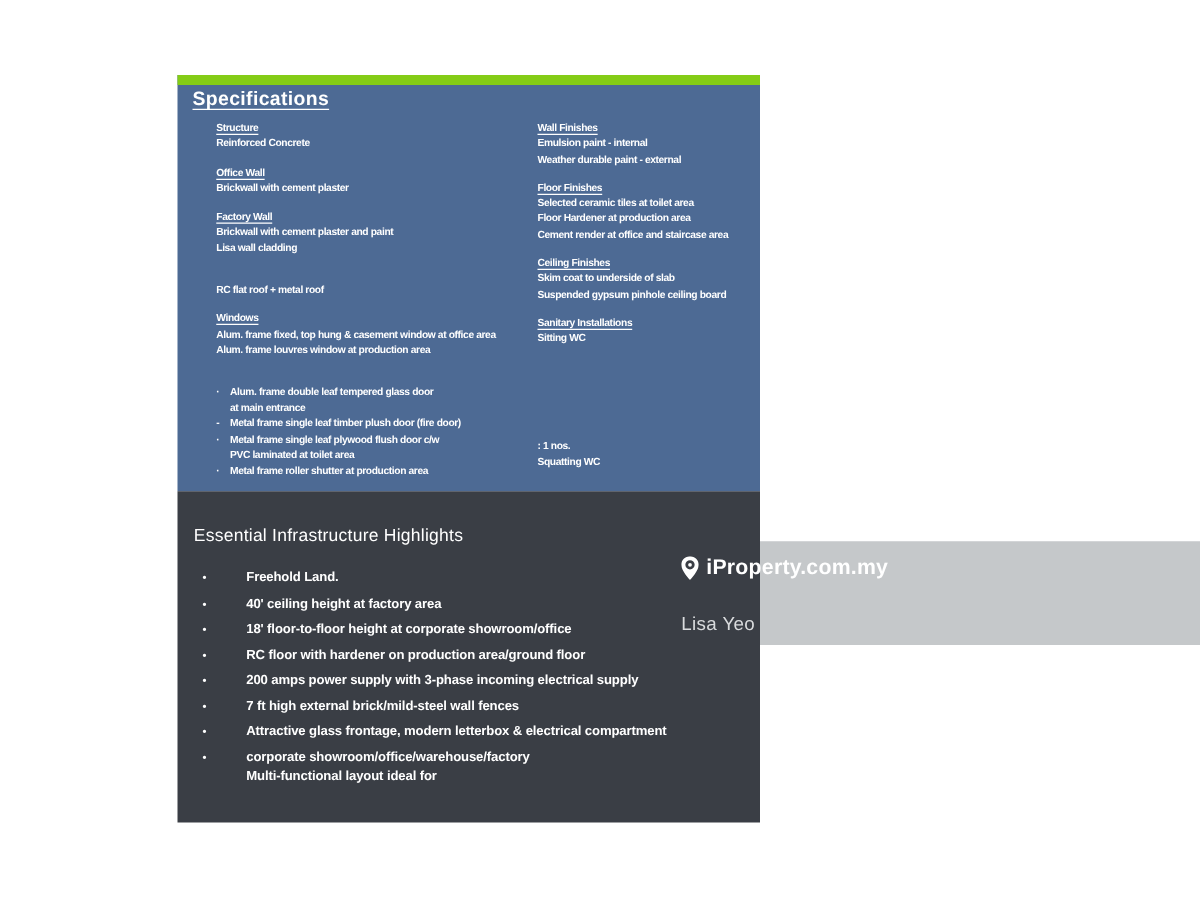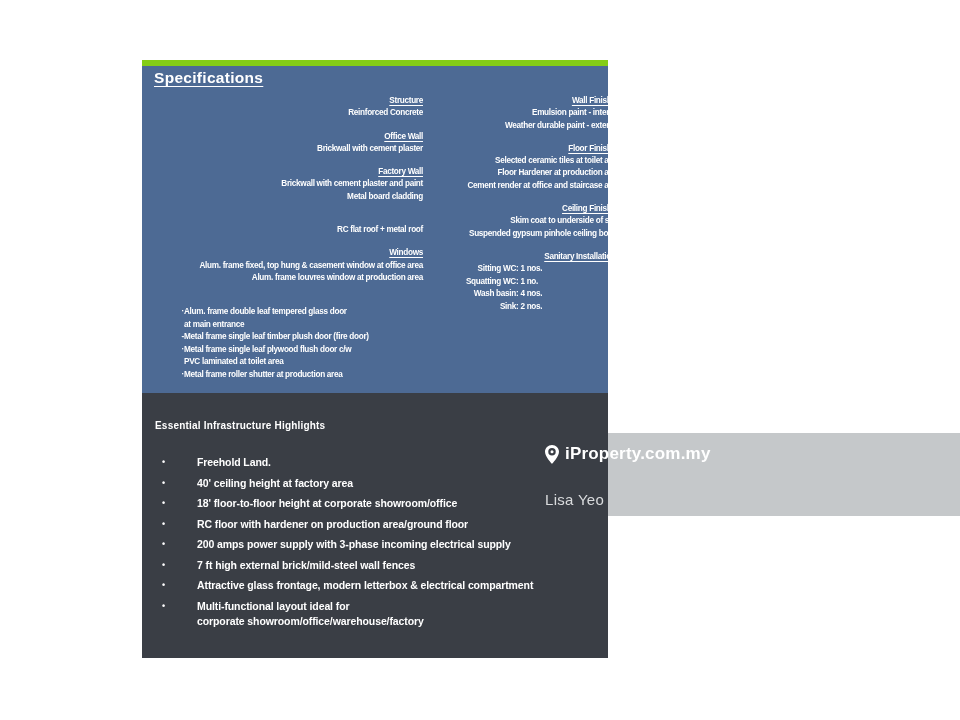--- a/index.html
+++ b/index.html
@@ -3,49 +3,49 @@
 <meta charset="utf-8">
 <style>
   * { margin:0; padding:0; box-sizing:border-box; }
   html,body { width:960px; height:720px; background:#ffffff; overflow:hidden;
               font-family:"Liberation Sans", sans-serif; }
   .page { position:relative; width:960px; height:720px; background:#ffffff; }
 
   
   .spec-panel {
     position:absolute; left:142px; top:60px; width:466px; height:333px;
-    background:#4d6a94; border-top:6px solid #84cc16; color:#ffffff;text-align:right;
+    background:#4d6a94; border-top:8px solid #84cc16; color:#ffffff;
   }
   .spec-title {
     position:absolute; left:12px; top:3px;
     font-size:15.5px; font-weight:700; letter-spacing:.3px;
     text-decoration:underline; text-underline-offset:3px; white-space:nowrap;
   }
   .spec-col { position:absolute; top:29px; font-size:8.2px; font-weight:700;
               letter-spacing:-.3px; line-height:12.3px; white-space:nowrap;margin-left:19px; }
   .col-left  { left:12px;  width:250px; }
   .col-right { left:269px; width:190px; }
   .sec + .sec { margin-top:11px; }
   .sec.extra-gap { margin-top:21px; }
   .sec-h { text-decoration:underline; text-underline-offset:2px; }
   .sec-h:empty { display:none; }
   .spec-bullets { margin-top:22px; }
   .sb-row { display:flex; line-height:12.5px; }
   .sb-marker { width:11px; flex:0 0 11px; }
-  .sanitary-row { display:flex; line-height:12.6px; }
+  .sanitary-row { display:flex; line-height:12.6px;flex-direction:column; }
   .san-label { width:86px; flex:0 0 86px; }
 
   
   .hl-panel {
     position:absolute; left:142px; top:393px; width:466px; height:265px;
     background:#3a3e45; color:#ffffff;
   }
   .hl-title {
     position:absolute; left:13px; top:27px;
-    font-size:10px; font-weight:700; letter-spacing:.2px; white-space:nowrap;
+    font-size:14px; font-weight:400; letter-spacing:.2px; white-space:nowrap;
   }
   .hl-list { position:absolute; left:20px; top:62px; list-style:none; }
   .hl-item { display:flex; font-size:10.5px; font-weight:700; letter-spacing:-.1px;
              line-height:15px; margin-bottom:5.5px; white-space:nowrap; }
   .hl-bullet { width:35px; flex:0 0 35px; font-size:9px; line-height:15px; }
 
   
   .wm-band {
     position:absolute; left:608px; top:433px; width:352px; height:83px;
     background:#c5c8ca;
@@ -71,21 +71,21 @@
         <div class="sec-h">Structure</div>
         <div class="sec-l">Reinforced Concrete</div>
       </div>
       <div class="sec">
         <div class="sec-h">Office Wall</div>
         <div class="sec-l">Brickwall with cement plaster</div>
       </div>
       <div class="sec">
         <div class="sec-h">Factory Wall</div>
         <div class="sec-l">Brickwall with cement plaster and paint</div>
-        <div class="sec-l">Metal board cladding</div>
+        <div class="sec-l">Lisa wall cladding</div>
       </div>
       <div class="sec extra-gap">
 
         <div class="sec-l">RC flat roof + metal roof</div>
       </div>
       <div class="sec">
         <div class="sec-h">Windows</div>
         <div class="sec-l">Alum. frame fixed, top hung &amp; casement window at office area</div>
         <div class="sec-l">Alum. frame louvres window at production area</div>
       </div>
@@ -184,22 +184,22 @@
         <span class="hl-bullet">•</span>
         <span>7 ft high external brick/mild-steel wall fences</span>
       </li>
       <li class="hl-item">
         <span class="hl-bullet">•</span>
         <span>Attractive glass frontage, modern letterbox &amp; electrical compartment</span>
       </li>
       <li class="hl-item">
         <span class="hl-bullet">•</span>
         <span>
+          <span style="display:block">corporate showroom/office/warehouse/factory</span>
           <span style="display:block">Multi-functional layout ideal for</span>
-          <span style="display:block">corporate showroom/office/warehouse/factory</span>
         </span>
       </li>
     </ul>
   </div>
 
   <div class="wm-band"></div>
   <div class="wm-block">
     <div class="wm-brand">
       <svg class="pin-icon" viewBox="0 0 14 19" xmlns="http://www.w3.org/2000/svg">
         <path fill="#ffffff" fill-rule="evenodd" d="M7 0 C3.13 0 0 3.05 0 6.82 c0 4.9 7 12.18 7 12.18 s7 -7.28 7 -12.18 C14 3.05 10.87 0 7 0 Z

